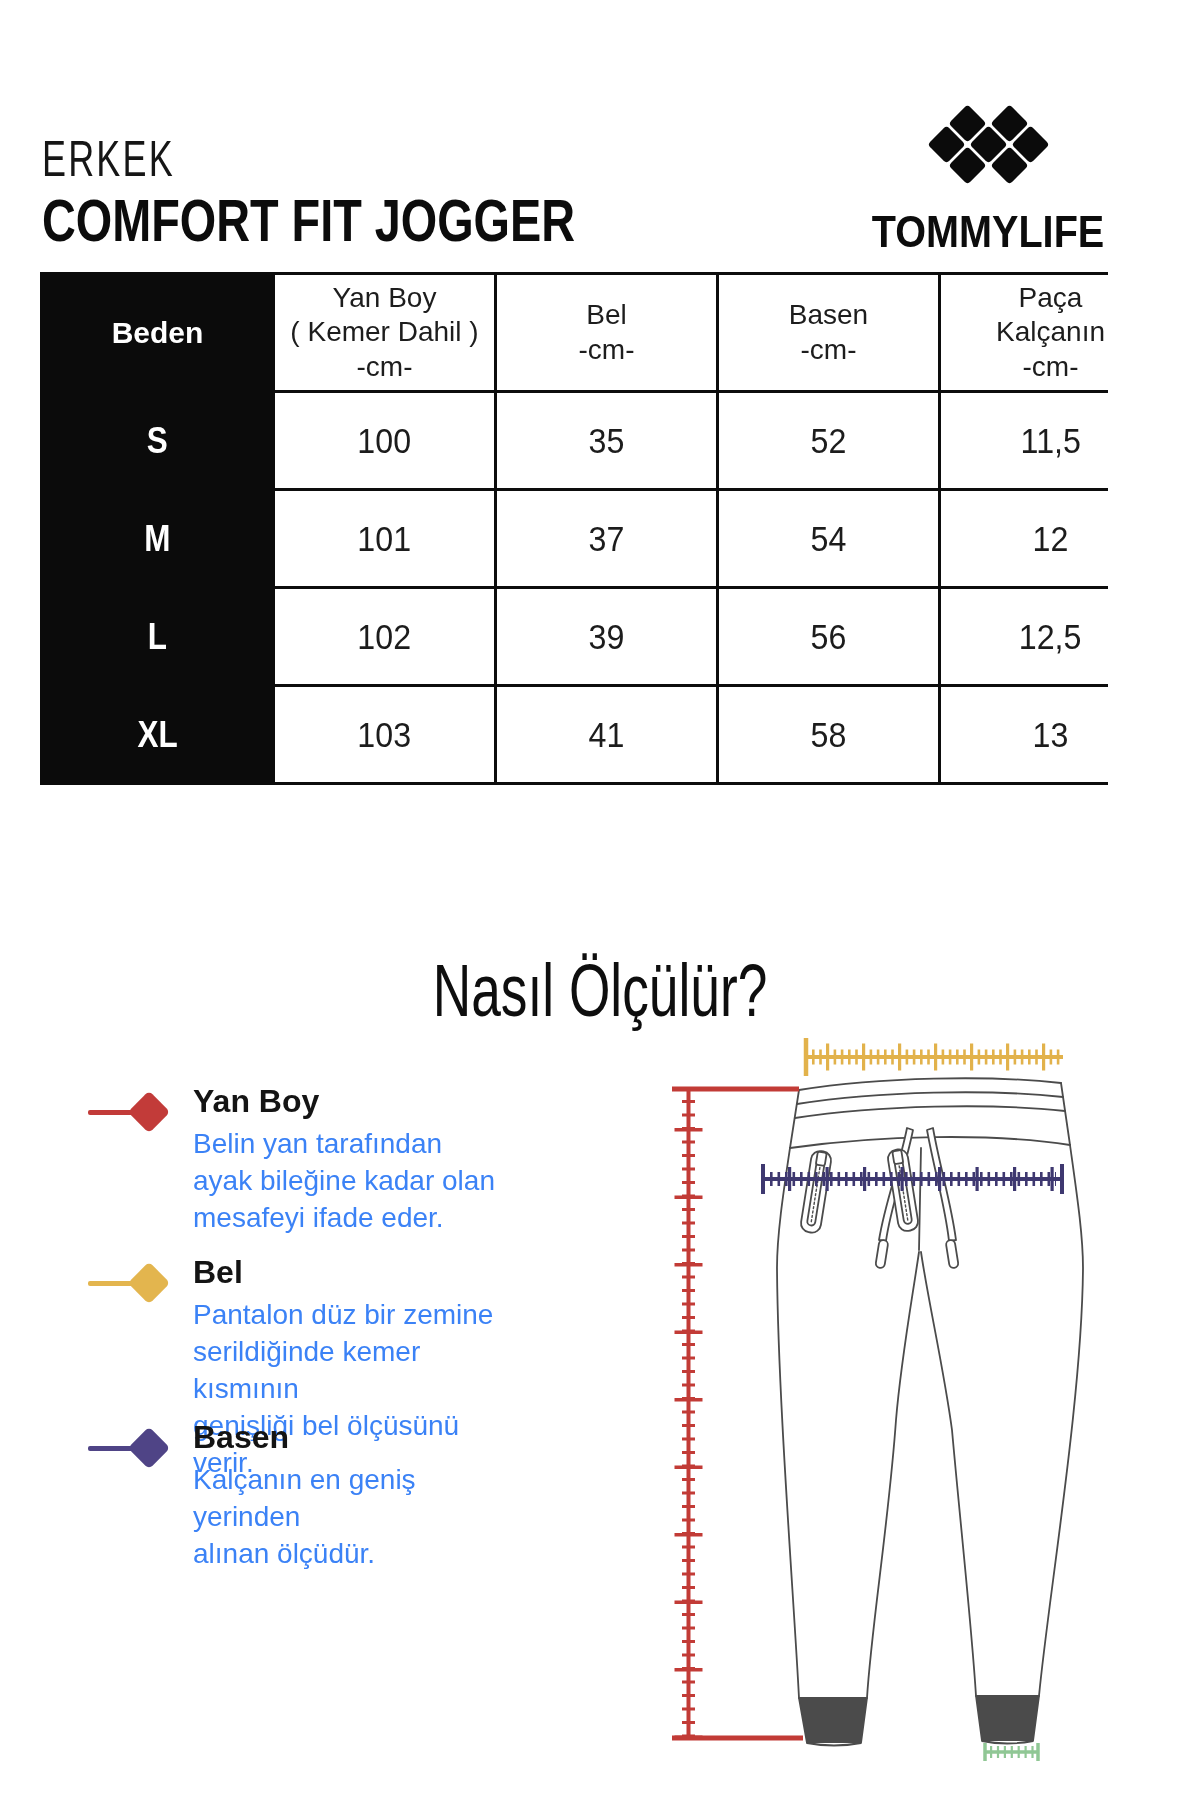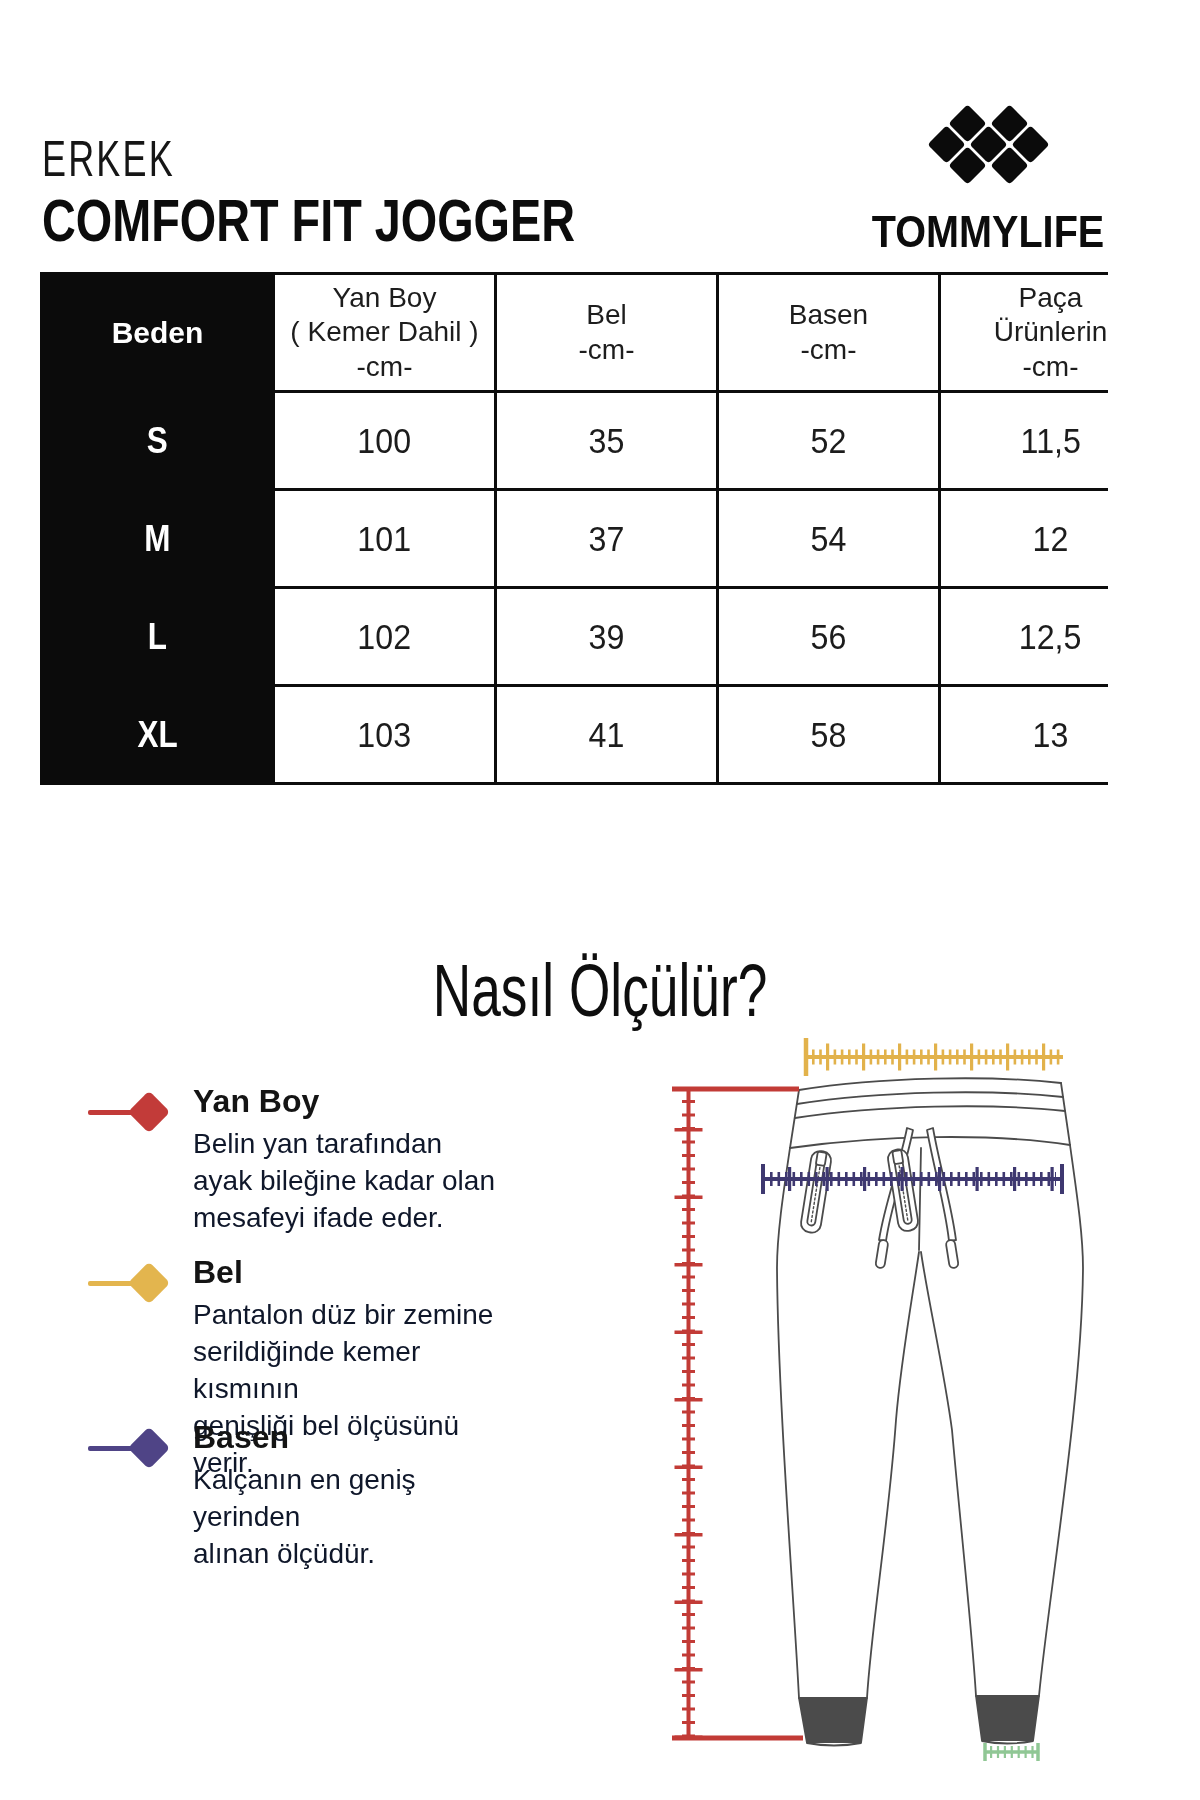--- a/index.html
+++ b/index.html
@@ -35,21 +35,21 @@
   .measure-heading{position:absolute;left:0;top:948px;width:1200px;text-align:center;
                    font-size:74px;font-weight:400;transform:scaleX(.72);transform-origin:50% 50%;
                    color:#0e0e0e;}
 
   .legend-item{position:absolute;left:88px;width:420px;}
   .legend-marker-line{position:absolute;left:0;width:50px;height:5px;border-radius:2px;}
   .legend-diamond{position:absolute;left:46px;width:30px;height:30px;border-radius:5px;
                   transform:rotate(45deg);}
   .legend-text{margin-left:105px;}
   .legend-title{font-size:32px;font-weight:700;color:#141414;line-height:38px;}
-  .legend-desc{margin-top:5px;font-size:28px;line-height:37px;color:#0f172a;white-space:pre-line;}
+  .legend-desc{margin-top:5px;font-size:28px;line-height:37px;color:#3b82f6;white-space:pre-line;}
 
   .c-red{background:#c23b39;}
   .c-yellow{background:#e3b54e;}
   .c-purple{background:#4f4486;}
   .c-green{background:#92c697;}
 
   .diagram{position:absolute;left:560px;top:1030px;width:530px;height:760px;}
 </style>
 </head>
 <body>
@@ -84,21 +84,21 @@
         <tr class="hdr">
       <th class="dark beden">Beden</th>
       <th class="hcell">Yan Boy
 ( Kemer Dahil )
 -cm-</th>
       <th class="hcell">Bel
 -cm-</th>
       <th class="hcell">Basen
 -cm-</th>
       <th class="hcell">Paça
-Ürünlerin
+Kalçanın
 -cm-</th>
     </tr>
     <tr class="row">
       <td class="dark"><span class="sizeLabel">S</span></td>
       <td><span class="num">100</span></td>
       <td><span class="num">35</span></td>
       <td><span class="num">52</span></td>
       <td><span class="num">11,5</span></td>
     </tr>
     <tr class="row">

